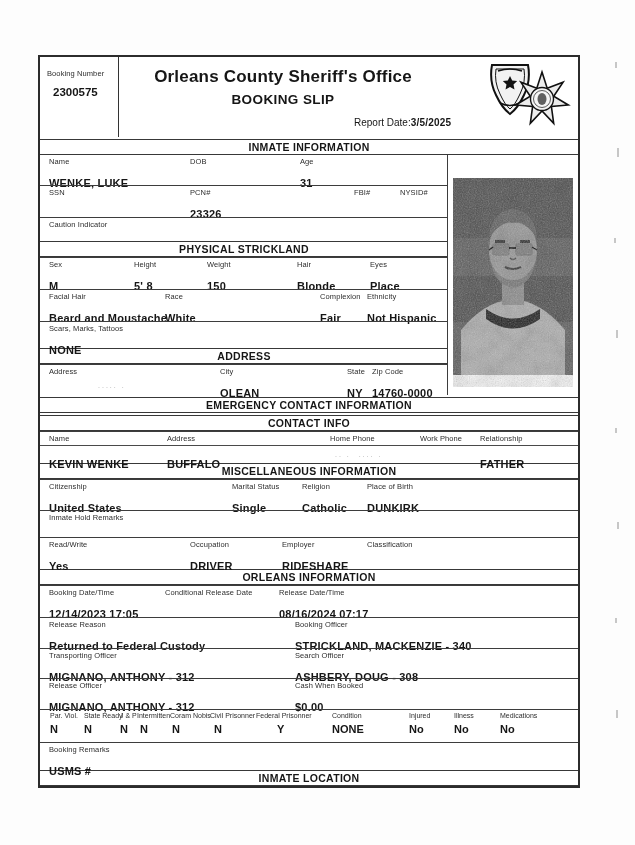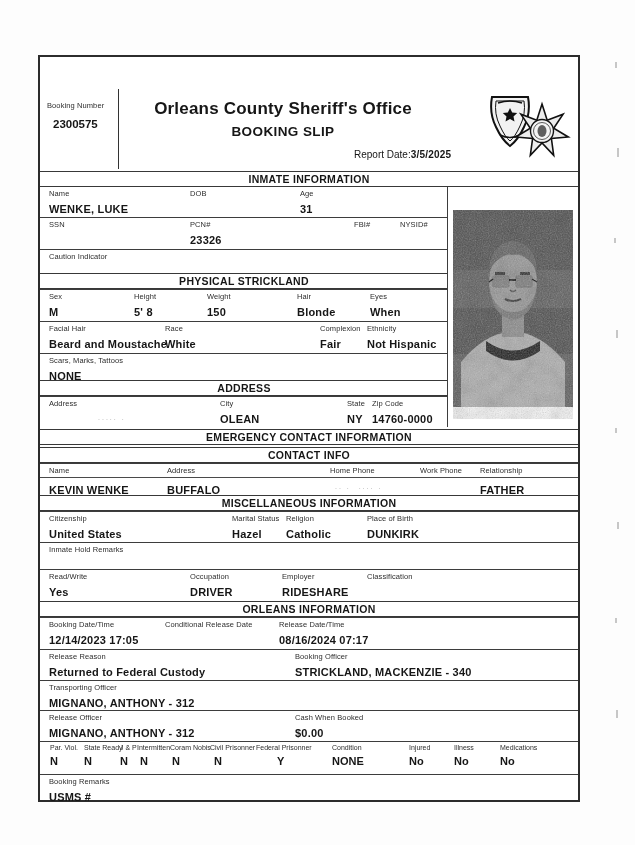--- a/index.html
+++ b/index.html
@@ -7,21 +7,21 @@
     width:635px;height:845px;position:relative;overflow:hidden;
     background:#fdfdfd;color:#161616;
     font-family:"Liberation Sans", sans-serif;
     -webkit-font-smoothing:antialiased;
   }
   .doc{
     position:absolute;left:38px;top:55px;width:542px;
     border:2px solid #2c2c2c;background:#fff;box-sizing:border-box;
   }
   
-  .hdr{position:relative;height:80px;margin-top:32px;}
+  .hdr{position:relative;height:80px;}
   .bkbox{position:absolute;left:0;top:0;width:78px;height:80px;border-right:1.5px solid #333;}
   .bkbox .fl{position:absolute;left:7px;top:12px;}
   .bkbox .bknum{position:absolute;left:13px;top:29px;font-size:11.5px;font-weight:bold;}
   .titlewrap{position:absolute;left:80px;top:10px;width:326px;text-align:center;}
   .title{font-size:17px;font-weight:bold;letter-spacing:.2px;}
   .subtitle{font-size:13.5px;font-weight:bold;margin-top:5px;letter-spacing:.4px;}
   .rpt{position:absolute;left:314px;top:60px;font-size:10px;}
   .rpt b{letter-spacing:.2px;}
   .badge{position:absolute;right:5px;top:2px;}
   
@@ -32,21 +32,21 @@
   }
   .gap{margin-top:2px;}
   
   .row{position:relative;border-top:1.2px solid #3d3d3d;}
   .grid{position:relative;}
   .narrow{margin-right:130px;}
   .photocell{position:absolute;top:0;bottom:0;right:0;width:130px;border-left:1.2px solid #3d3d3d;background:#fff;}
   .mug{position:absolute;left:5px;top:23px;filter:grayscale(1) contrast(1.18) brightness(.94);}
   .fld{position:absolute;top:2px;white-space:nowrap;}
   .fl{font-size:7.5px;color:#2d2d2d;letter-spacing:.1px;}
-  .fv{font-size:11px;font-weight:bold;margin-top:5px;letter-spacing:.2px;}
+  .fv{font-size:11px;font-weight:bold;margin-top:11px;letter-spacing:.2px;}
   .uline{position:absolute;left:0;right:0;top:13px;border-top:1px solid #4a4a4a;}
   .vtop{top:15px;}
   .flg{position:absolute;top:2px;font-size:7px;color:#2d2d2d;white-space:nowrap;}
   .flv{position:absolute;top:13px;font-size:11px;font-weight:bold;}
   .faint{position:absolute;color:#a9a9a9;font-size:7px;letter-spacing:2px;}
   
   .art{position:absolute;background:#c7c7c7;width:2px;}
 </style>
 </head>
 <body>
@@ -129,21 +129,21 @@
       <div class="fld" style="left:167px">
         <div class="fl">Weight</div>
         <div class="fv">150</div>
       </div>
       <div class="fld" style="left:257px">
         <div class="fl">Hair</div>
         <div class="fv">Blonde</div>
       </div>
       <div class="fld" style="left:330px">
         <div class="fl">Eyes</div>
-        <div class="fv">When</div>
+        <div class="fv">Place</div>
       </div>
     </div>
     <div class="row narrow" style="height:31px">
       <div class="fld" style="left:9px">
         <div class="fl">Facial Hair</div>
         <div class="fv">Beard and Moustache</div>
       </div>
       <div class="fld" style="left:125px">
         <div class="fl">Race</div>
         <div class="fv">White</div>
@@ -257,23 +257,23 @@
   </div>
 
   <div class="bar gap">MISCELLANEOUS INFORMATION</div>
   <div class="row" style="height:30px">
     <div class="fld" style="left:9px">
       <div class="fl">Citizenship</div>
       <div class="fv">United States</div>
     </div>
     <div class="fld" style="left:192px">
       <div class="fl">Marital Status</div>
-      <div class="fv">Hazel</div>
-    </div>
-    <div class="fld" style="left:246px">
+      <div class="fv">Single</div>
+    </div>
+    <div class="fld" style="left:262px">
       <div class="fl">Religion</div>
       <div class="fv">Catholic</div>
     </div>
     <div class="fld" style="left:327px">
       <div class="fl">Place of Birth</div>
       <div class="fv">DUNKIRK</div>
     </div>
   </div>
   <div class="row" style="height:26px">
     <div class="fld" style="left:9px">
@@ -319,20 +319,24 @@
     </div>
     <div class="fld" style="left:255px">
       <div class="fl">Booking Officer</div>
       <div class="fv">STRICKLAND, MACKENZIE - 340</div>
     </div>
   </div>
   <div class="row" style="height:29px">
     <div class="fld" style="left:9px">
       <div class="fl">Transporting Officer</div>
       <div class="fv">MIGNANO, ANTHONY - 312</div>
+    </div>
+    <div class="fld" style="left:255px">
+      <div class="fl">Search Officer</div>
+      <div class="fv">ASHBERY, DOUG - 308</div>
     </div>
   </div>
   <div class="row" style="height:30px">
     <div class="fld" style="left:9px">
       <div class="fl">Release Officer</div>
       <div class="fv">MIGNANO, ANTHONY - 312</div>
     </div>
     <div class="fld" style="left:255px">
       <div class="fl">Cash When Booked</div>
       <div class="fv">$0.00</div>
@@ -362,20 +366,21 @@
     <span class="flg" style="left:460px">Medications</span>
     <span class="flv" style="left:460px">No</span>
   </div>
   <div class="row" style="height:25px">
     <div class="fld" style="left:9px">
       <div class="fl">Booking Remarks</div>
       <div class="fv">USMS #</div>
     </div>
   </div>
 
+  <div class="bar gap">INMATE LOCATION</div>
 </div>
 
 <div>
   <span class="art" style="left:615px;top:62px;height:6px"></span>
   <span class="art" style="left:617px;top:148px;height:9px"></span>
   <span class="art" style="left:614px;top:238px;height:5px"></span>
   <span class="art" style="left:616px;top:330px;height:8px"></span>
   <span class="art" style="left:615px;top:428px;height:5px"></span>
   <span class="art" style="left:617px;top:522px;height:7px"></span>
   <span class="art" style="left:615px;top:618px;height:5px"></span>

